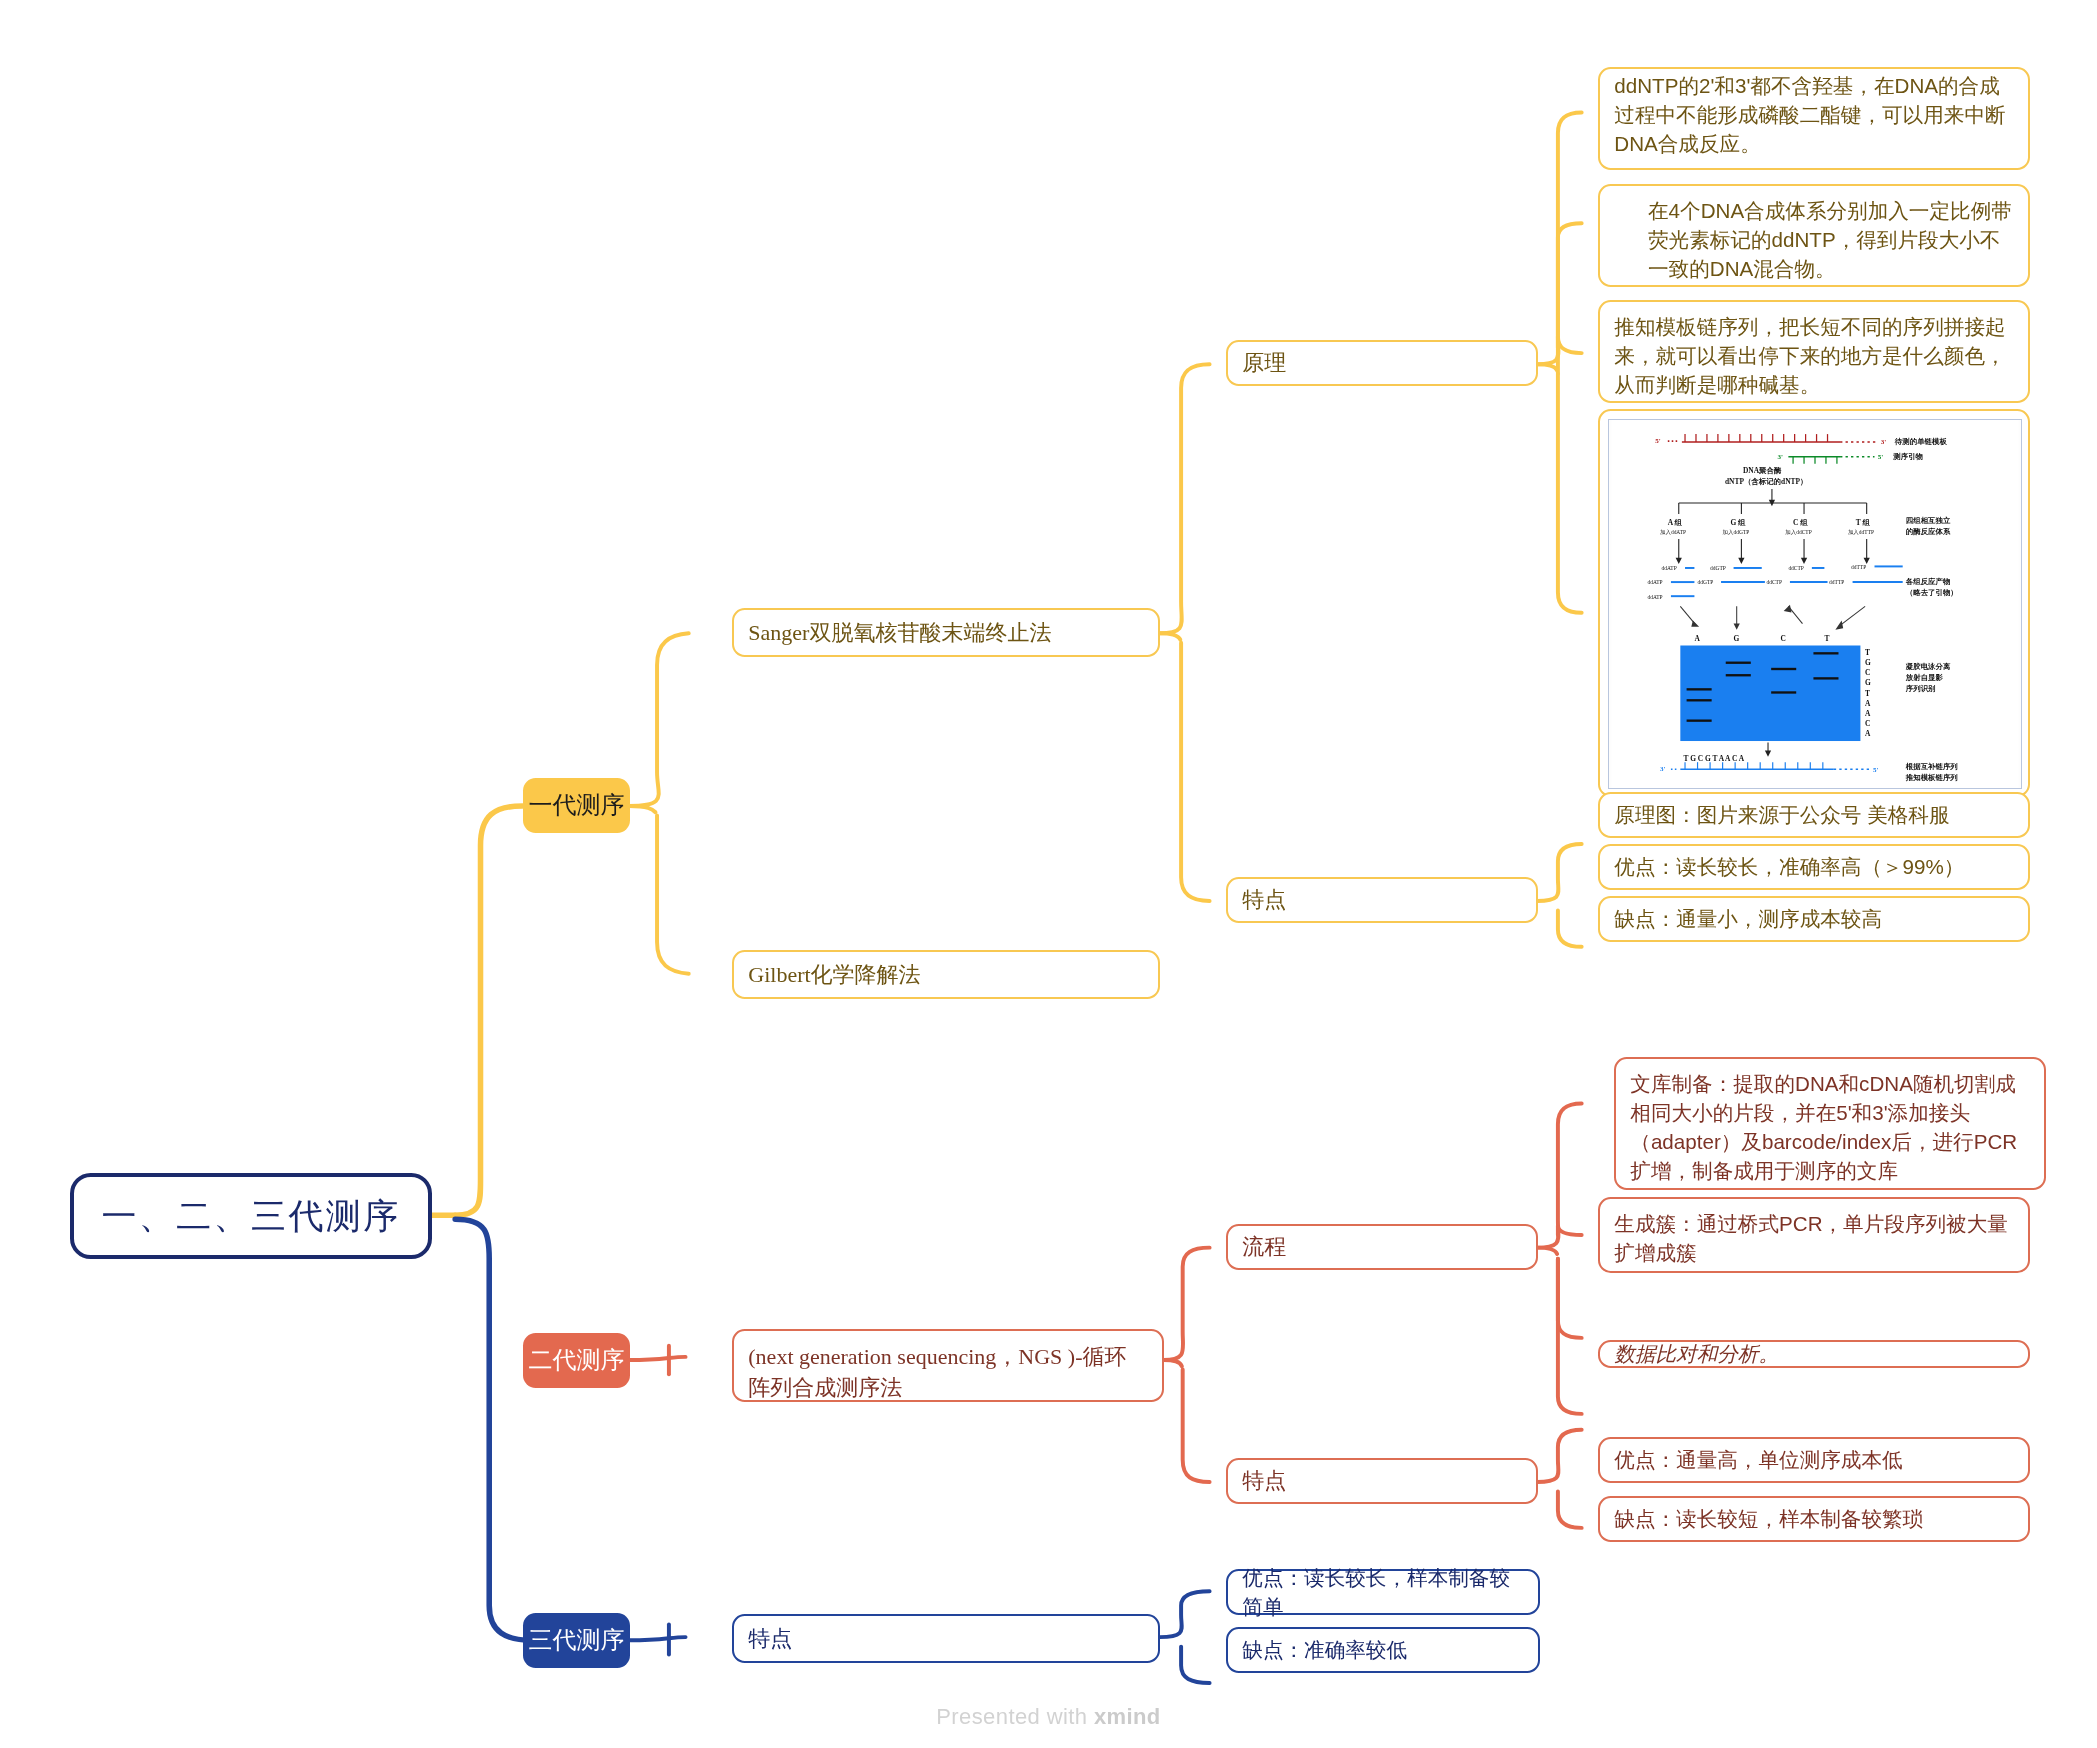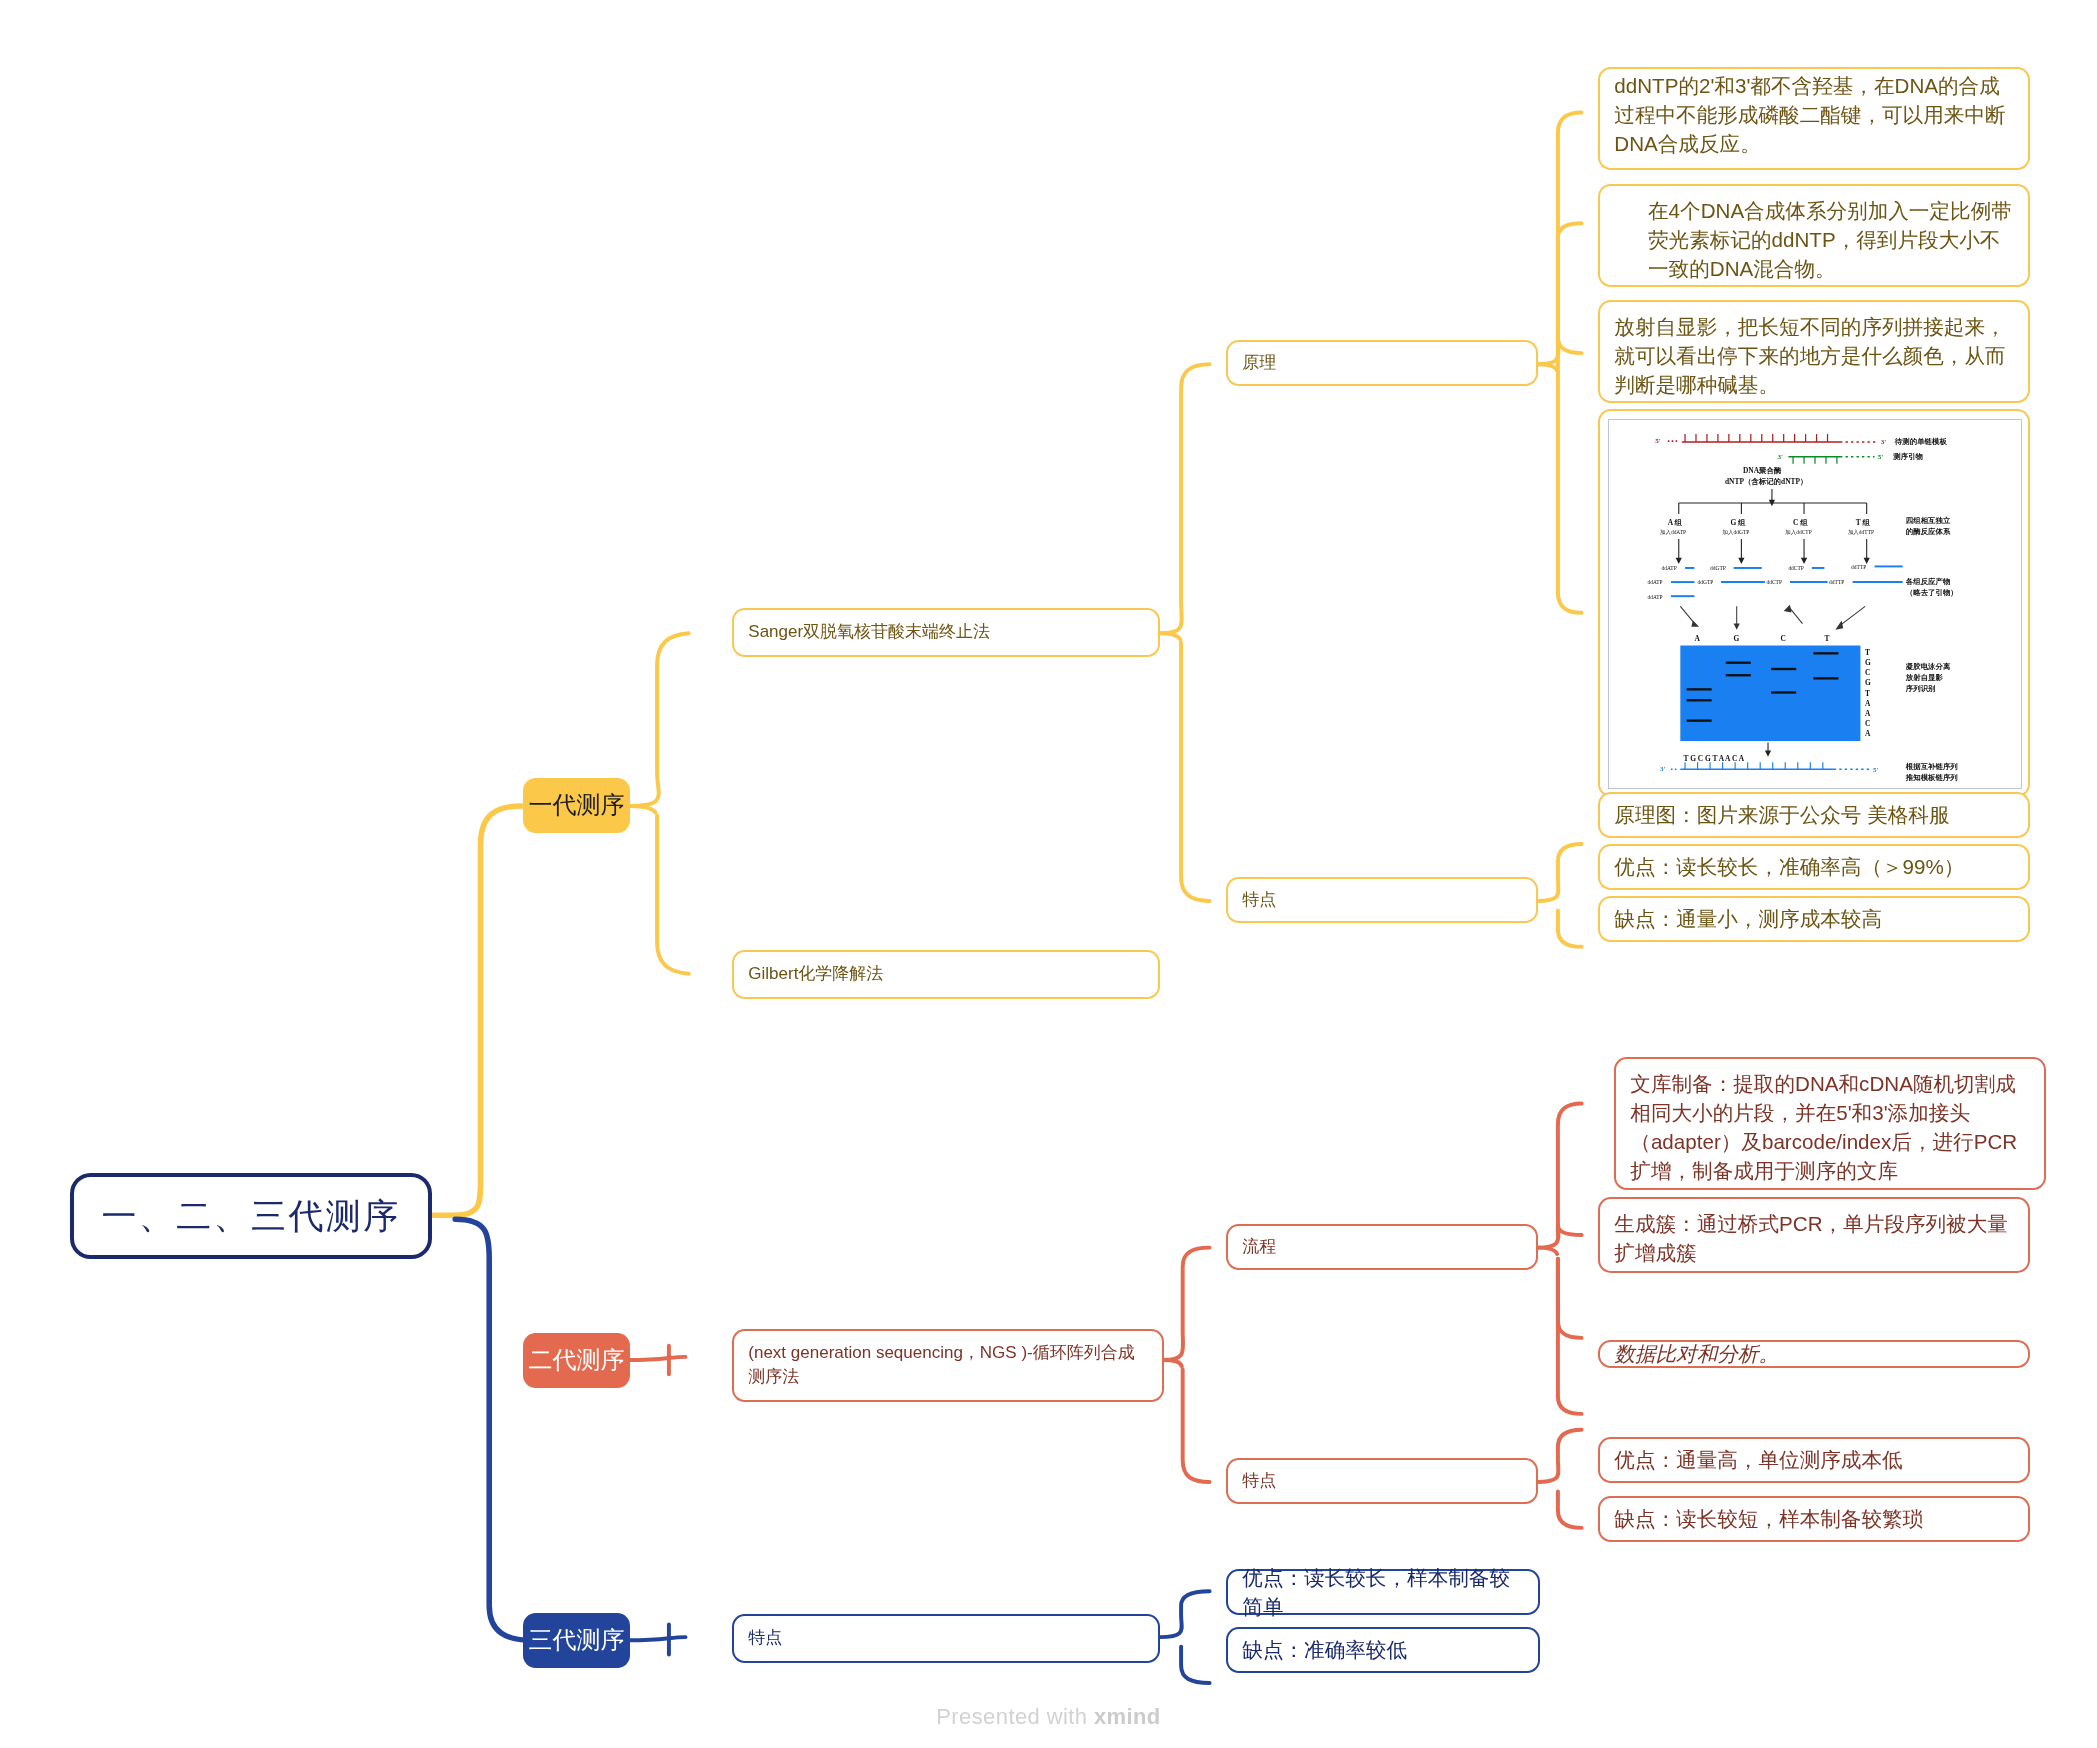--- a/index.html
+++ b/index.html
@@ -84,21 +84,21 @@
   .box .txt { font-size: 20.6px; }
 
   .y { border-color: #f6c councils; }
   .y  { border-color: #f8c852; }
   .y  .txt { color: #6d5413; }
   .r  { border-color: #dd6e53; }
   .r  .txt { color: #7d3326; }
   .b  { border-color: #22449a; }
   .b  .txt { color: #1b2a6b; }
 
-  .box.lvl2 .txt { font-size: 17px; }
+  .box.lvl2 .txt { font-size: 22px; font-family: Liberation Serif, serif; }
 
   
   .imgcard {
     position: absolute;
     box-sizing: border-box;
     border: 2.4px solid #f8c852;
     border-radius: 12.7px;
     background: #ffffff;
     padding: 8px;
   }
@@ -212,21 +212,21 @@
 
   <div class="node box y" style="left:1598px; top:67px; width:432px; height:103px; align-items:flex-end;">
     <span class="txt">ddNTP的2'和3'都不含羟基，在DNA的合成过程中不能形成磷酸二酯键，可以用来中断DNA合成反应。</span>
   </div>
 
   <div class="node box y" style="left:1598px; top:184px; width:432px; height:103px; align-items:flex-start;padding-left:48px;">
     <span class="txt">在4个DNA合成体系分别加入一定比例带荧光素标记的ddNTP，得到片段大小不一致的DNA混合物。</span>
   </div>
 
   <div class="node box y" style="left:1598px; top:300px; width:432px; height:103px; align-items:flex-start;">
-    <span class="txt">放射自显影，把长短不同的序列拼接起来，就可以看出停下来的地方是什么颜色，从而判断是哪种碱基。</span>
+    <span class="txt">推知模板链序列，把长短不同的序列拼接起来，就可以看出停下来的地方是什么颜色，从而判断是哪种碱基。</span>
   </div>
 
   <div class="imgcard" style="left:1598px; top:409px; width:432px; height:388px;">
     <div class="imgframe">
       <svg viewBox="0 0 520 470" width="100%" height="100%">
         <style>
           .dz { font-family: "Liberation Serif", serif; font-size: 9px; fill:#111; }
           .dzb { font-family: "Liberation Serif", serif; font-size: 9.5px; fill:#111; font-weight:bold; }
           .dzs { font-family: "Liberation Serif", serif; font-size: 7px; fill:#111; }
           .dred { fill:#b01e1e; font-family:"Liberation Serif",serif; font-size:9px; font-weight:bold;}

